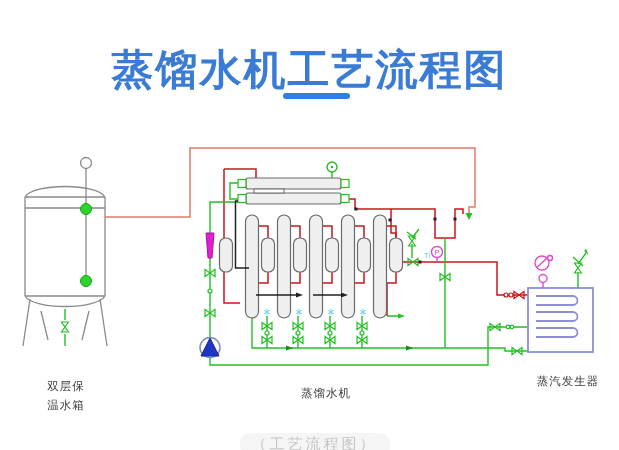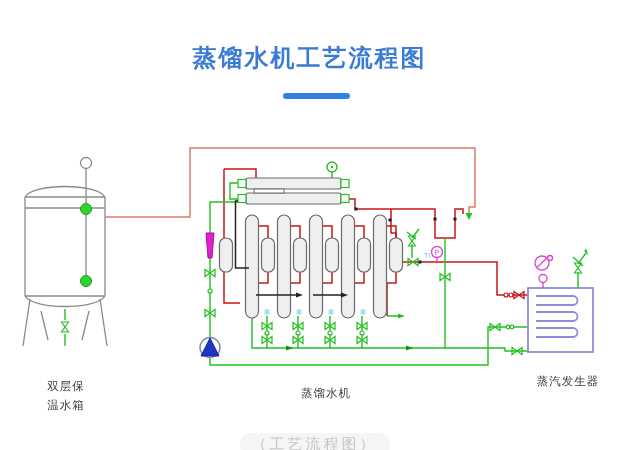--- a/index.html
+++ b/index.html
@@ -1,19 +1,19 @@
 <!DOCTYPE html>
 <html><head>
 <meta charset="utf-8">
 <style>
   html,body{margin:0;padding:0;background:#fff;}
   #stage{position:relative;width:619px;height:450px;background:#ffffff;overflow:hidden;
          font-family:"Liberation Sans",sans-serif;}
   #title{position:absolute;top:42px;left:0;width:100%;text-align:center;margin:0;
-         font-size:24px;font-weight:700;letter-spacing:2px;color:#3a7bd5;}
+         font-size:42px;font-weight:700;letter-spacing:2px;color:#3a7bd5;}
   #title-underline{position:absolute;top:93px;left:283px;width:67px;height:6px;
          border-radius:3px;background:#2f7fe8;}
   #caption{position:absolute;top:433px;left:0;width:100%;text-align:center;
          color:#c4c4c4;font-size:15px;letter-spacing:3px;}
   #caption span{display:inline-block;background:#f5f5f5;border-radius:10px;padding:2px 12px;margin-left:10px;}
   svg{position:absolute;top:0;left:0;}
   .ln-salmon{stroke:#e07a6a;stroke-width:1.5;fill:none;}
   .ln-red{stroke:#c81717;stroke-width:1.5;fill:none;}
   .ln-green{stroke:#22c022;stroke-width:1.4;fill:none;}
   .ln-black{stroke:#222;stroke-width:1.5;fill:none;}

